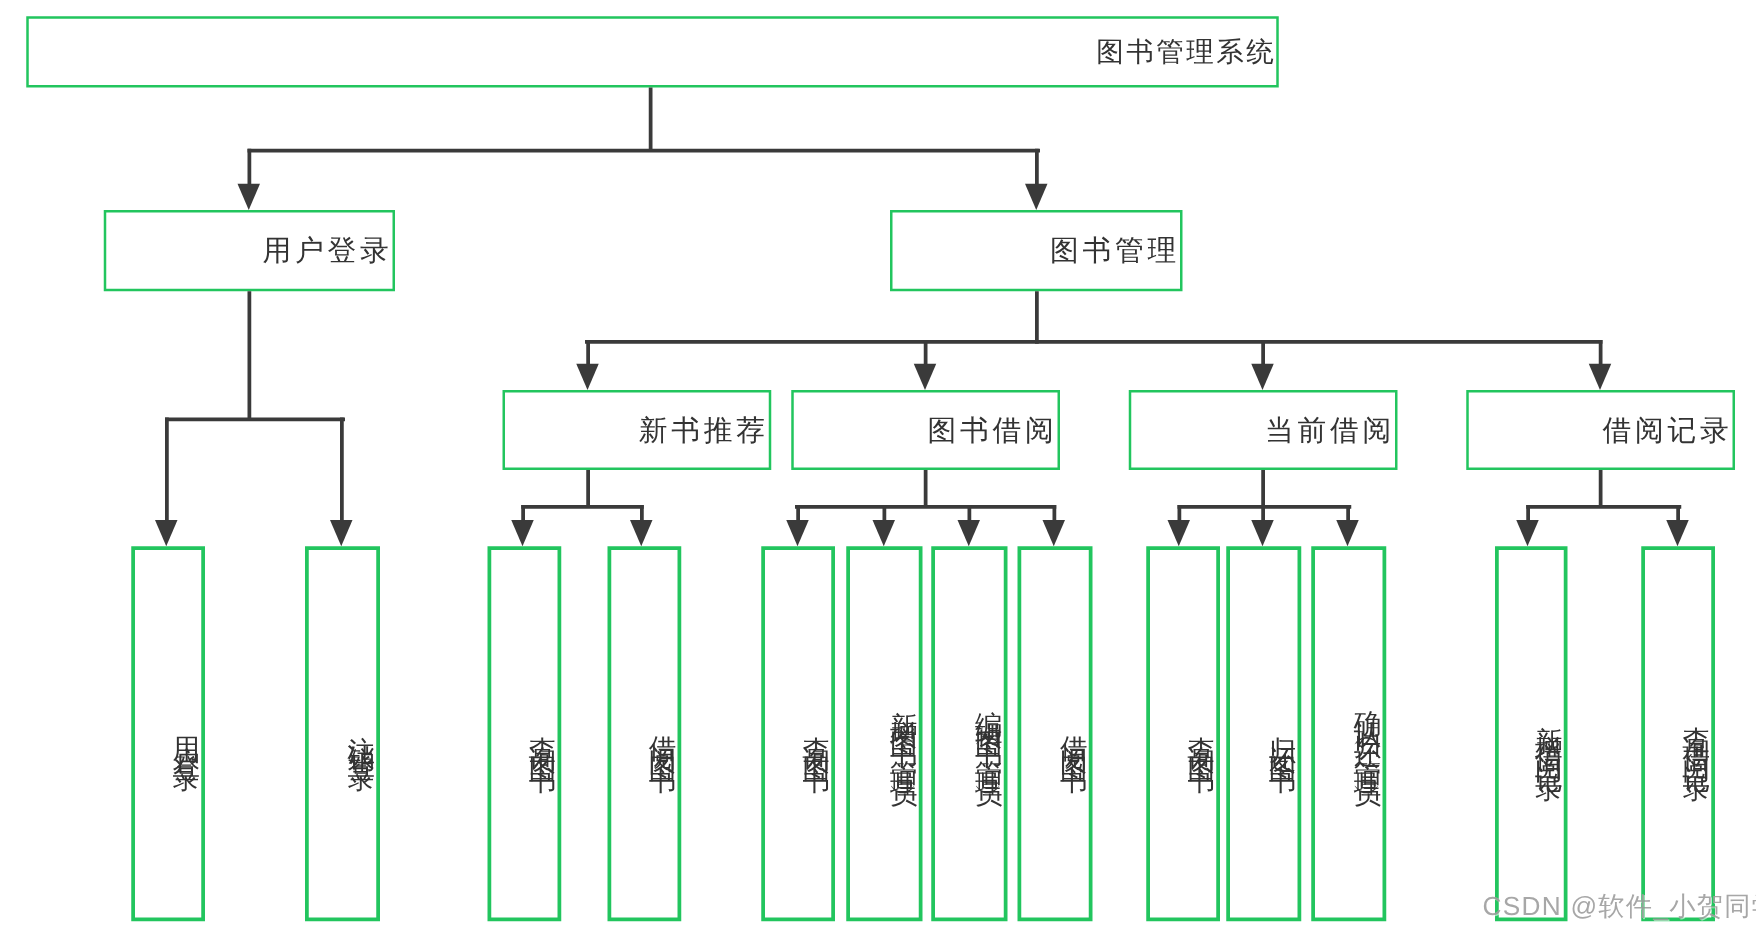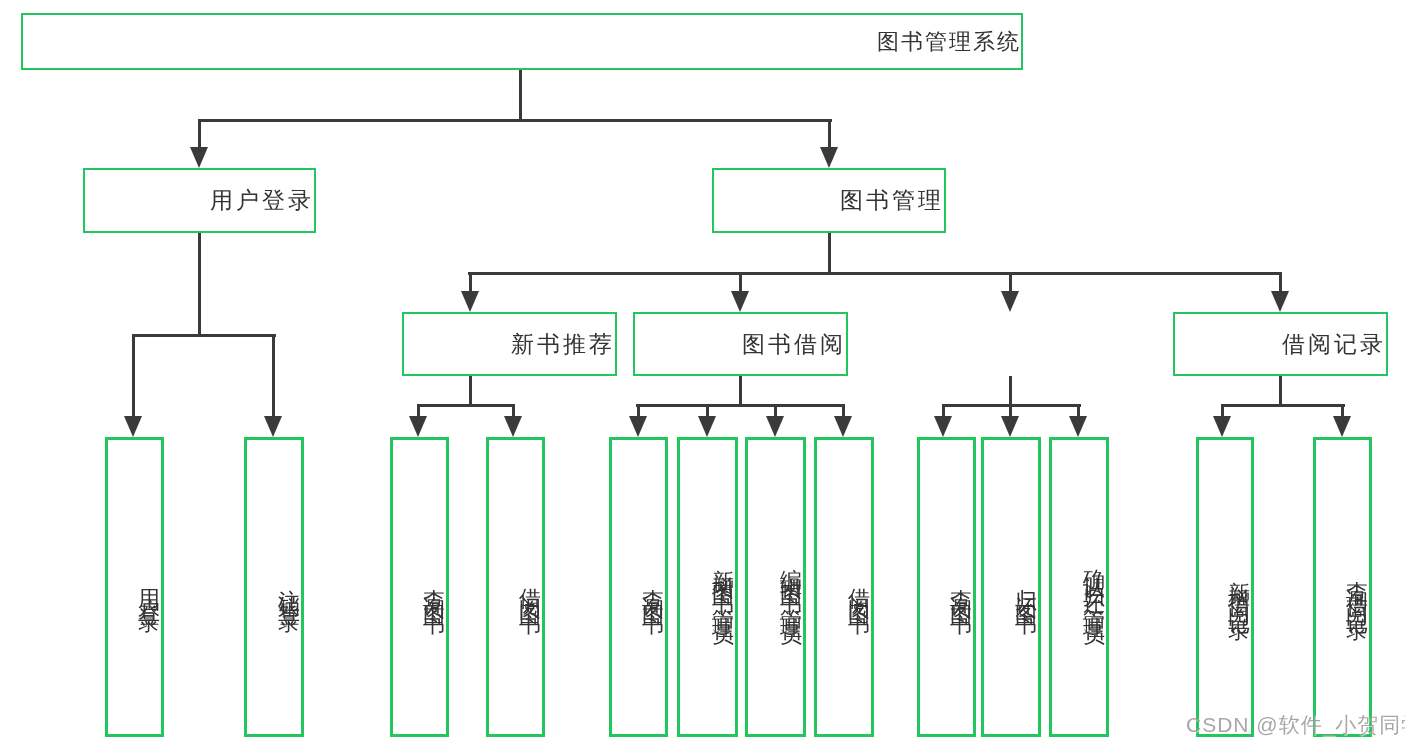--- a/index.html
+++ b/index.html
@@ -65,20 +65,23 @@
   <div class="ln" style="left:1009px; top:272px; width:3px; height:22px;"></div>
   <div class="arw" style="left:1001px; top:291px;"></div>
   <div class="ln" style="left:1279px; top:272px; width:3px; height:22px;"></div>
   <div class="arw" style="left:1271px; top:291px;"></div>
 
   <div class="node" style="left:363px; top:312px; width:215px; height:64px;margin-left:39px;">
     <span class="hlbl">新书推荐</span>
   </div>
   <div class="node" style="left:633px; top:312px; width:215px; height:64px;">
     <span class="hlbl">图书借阅</span>
+  </div>
+  <div class="node" style="left:903px; top:312px; width:215px; height:64px;">
+    <span class="hlbl">当前借阅</span>
   </div>
   <div class="node" style="left:1173px; top:312px; width:215px; height:64px;">
     <span class="hlbl">借阅记录</span>
   </div>
 
   <div class="ln" style="left:469px; top:376px; width:3px; height:30px;"></div>
   <div class="ln" style="left:417px; top:404px; width:98px; height:3px;"></div>
   <div class="ln" style="left:417px; top:404px; width:3px; height:14px;"></div>
   <div class="arw" style="left:409px; top:416px;"></div>
   <div class="ln" style="left:512px; top:404px; width:3px; height:14px;"></div>

